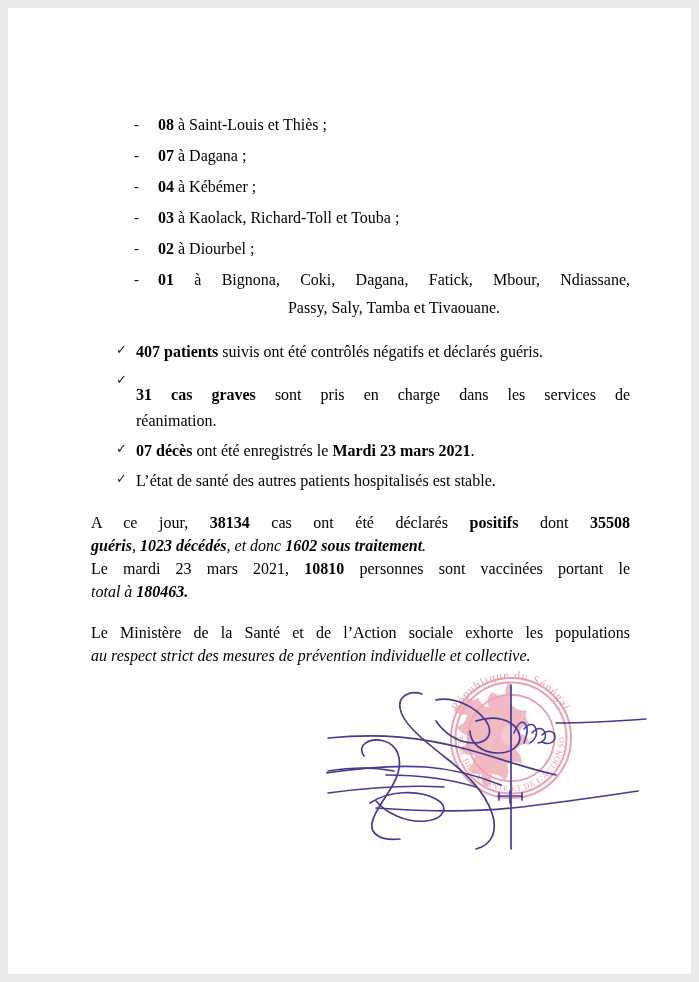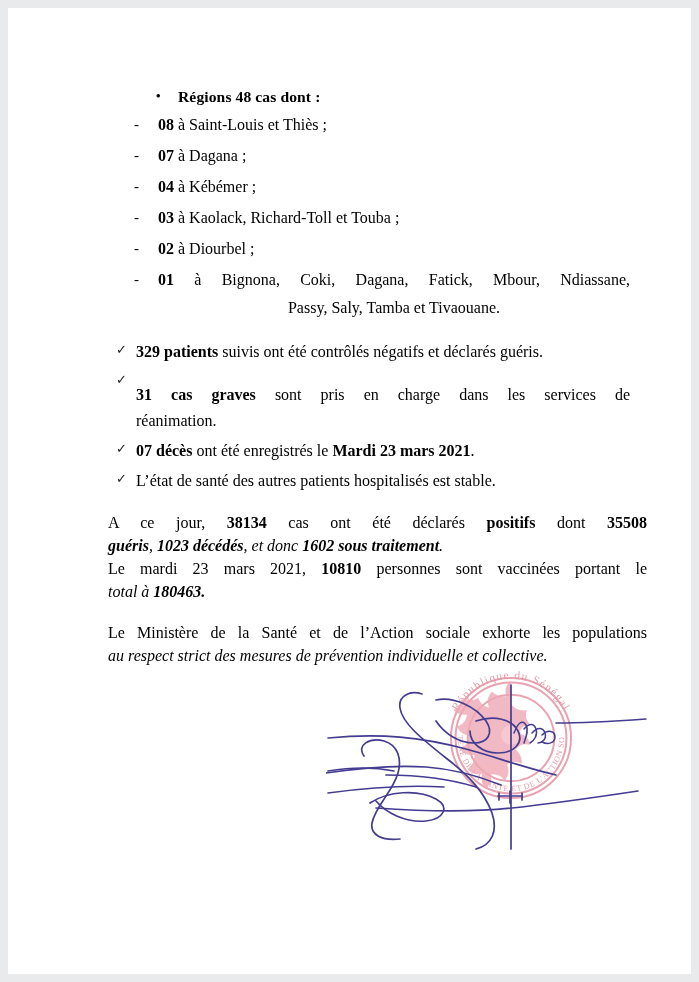--- a/index.html
+++ b/index.html
@@ -108,21 +108,21 @@
     margin-top: 13px;
   }
   .check-body.justify > .l2 {
     display: block;
     margin-top: 2px;
   }
 
   
   .para {
     position: absolute;
-    left: 100px;
+    left: 83px;
     width: 539px;
     text-align: justify;
     line-height: 1.42;
   }
   .para > .l1 {
     display: block;
     text-align: justify;
     text-align-last: justify;
   }
   .para > .l2 {
@@ -153,23 +153,20 @@
     width: 345px;
     height: 195px;
     pointer-events: none;
   }
 </style>
 </head>
 <body>
 
 <div id="page">
 
-  <div class="heading-row">
-    <span class="bullet">•</span><span>Régions 48 cas dont :</span>
-  </div>
 
   <div id="dash-list">
 
     <div class="dash-item">
       <span class="dash">-</span>
       <span class="dash-body"><b>08</b><span> à Saint-Louis et Thiès ;</span></span>
     </div>
 
     <div class="dash-item">
       <span class="dash">-</span>
@@ -198,21 +195,21 @@
         <span class="l2">Passy, Saly, Tamba et Tivaouane.</span>
       </span>
     </div>
 
   </div>
 
   <div id="check-list">
 
     <div class="check-item">
       <span class="tick">✓</span>
-      <span class="check-body"><b>329 patients</b><span> suivis ont été contrôlés négatifs et déclarés guéris.</span></span>
+      <span class="check-body"><b>407 patients</b><span> suivis ont été contrôlés négatifs et déclarés guéris.</span></span>
     </div>
 
     <div class="check-item">
       <span class="tick">✓</span>
       <span class="check-body justify">
         <span class="l1"><b>31 cas graves</b><span> sont pris en charge dans les services de</span></span>
         <span class="l2">réanimation.</span>
       </span>
     </div>
 

